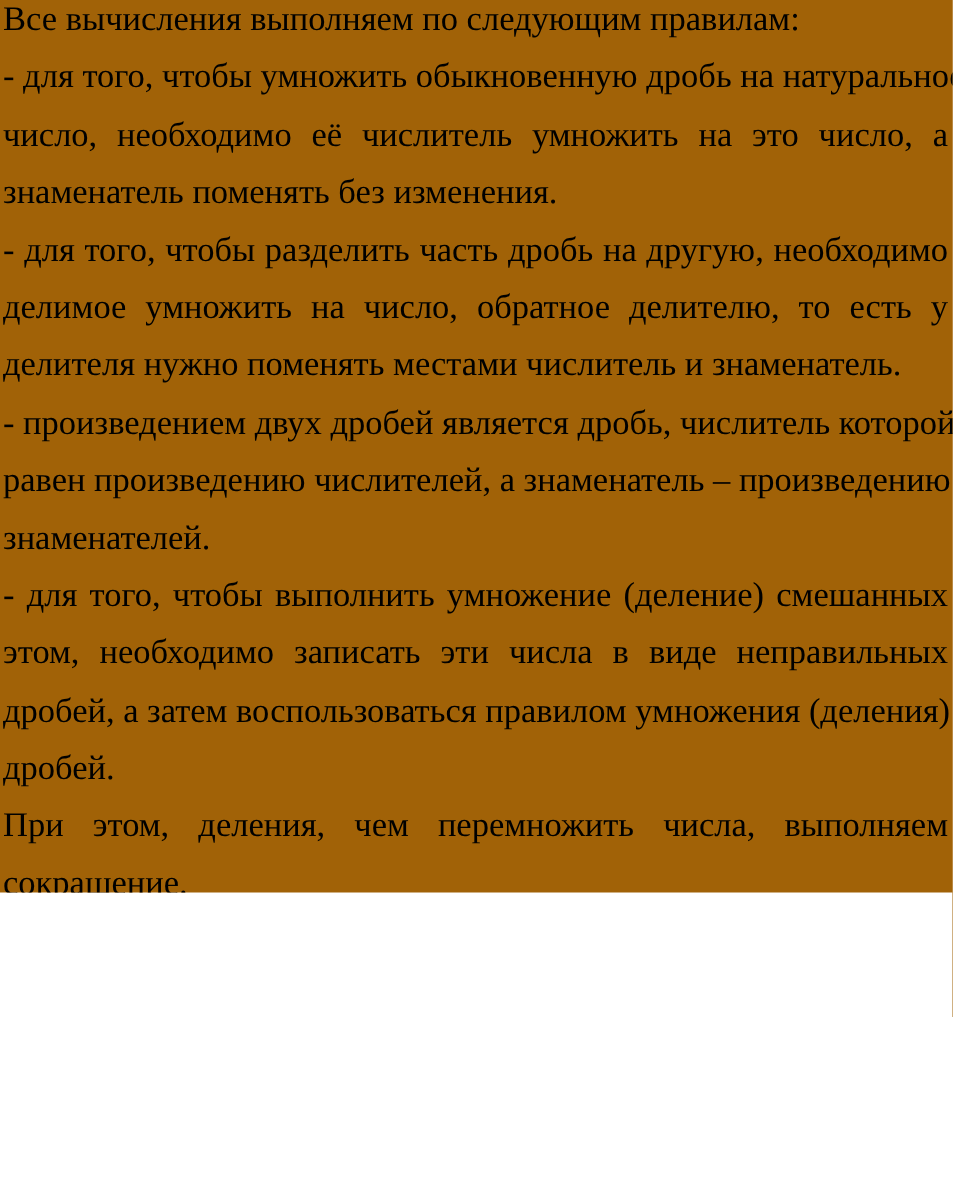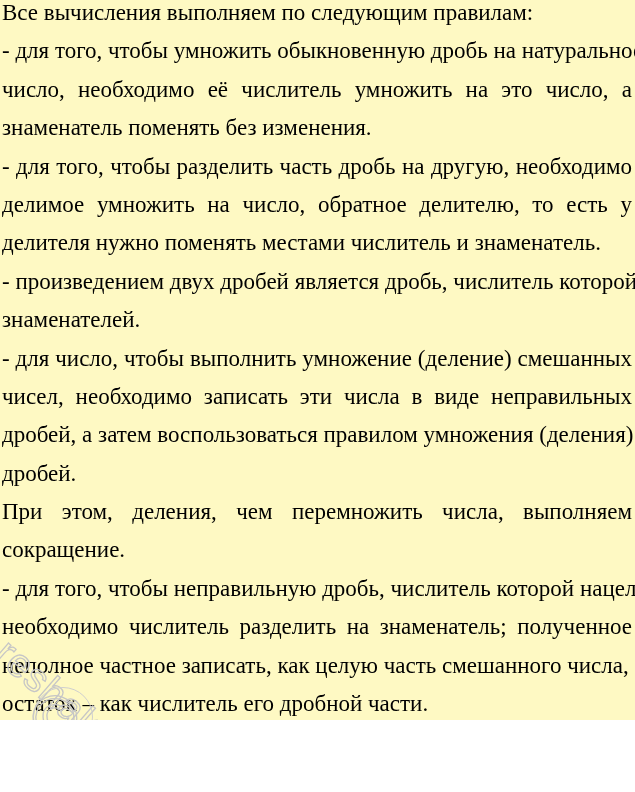--- a/index.html
+++ b/index.html
@@ -10,22 +10,22 @@
   body {
     width: 635px;
     height: 792px;
     background: #ffffff;
     overflow: hidden;
     position: relative;
   }
   .page {
     position: relative;
     width: 635px;
-    height: 720px;
-    background: #fef9c3;
+    height: 595px;
+    background: #a16207;
     overflow: hidden;
   }
   .textcol {
     position: absolute;
     left: 2px;
     top: -6px;
     width: 630px;
     font-family: "Liberation Serif", "DejaVu Serif", serif;
     font-size: 23px;
     color: #000000;
@@ -84,23 +84,24 @@
 <div class="page">
   <div class="textcol">
     <div class="line end">Все вычисления выполняем по следующим правилам:</div>
     <div class="line">- для того, чтобы умножить обыкновенную дробь на натуральное</div>
     <div class="line">число, необходимо её числитель умножить на это число, а</div>
     <div class="line end">знаменатель поменять без изменения.</div>
     <div class="line">- для того, чтобы разделить часть дробь на другую, необходимо</div>
     <div class="line">делимое умножить на число, обратное делителю, то есть у</div>
     <div class="line end">делителя нужно поменять местами числитель и знаменатель.</div>
     <div class="line">- произведением двух дробей является дробь, числитель которой</div>
+    <div class="line">равен произведению числителей, а знаменатель – произведению</div>
     <div class="line end">знаменателей.</div>
-    <div class="line">- для число, чтобы выполнить умножение (деление) смешанных</div>
-    <div class="line">чисел, необходимо записать эти числа в виде неправильных</div>
+    <div class="line">- для того, чтобы выполнить умножение (деление) смешанных</div>
+    <div class="line">этом, необходимо записать эти числа в виде неправильных</div>
     <div class="line">дробей, а затем воспользоваться правилом умножения (деления)</div>
     <div class="line end">дробей.</div>
     <div class="line">При этом, деления, чем перемножить числа, выполняем</div>
     <div class="line end">сокращение.</div>
     <div class="line">- для того, чтобы неправильную дробь, числитель которой нацело</div>
     <div class="line">необходимо числитель разделить на знаменатель; полученное</div>
     <div class="line">неполное частное записать, как целую часть смешанного числа, а</div>
     <div class="line end">остаток – как числитель его дробной части.</div>
   </div>
 

